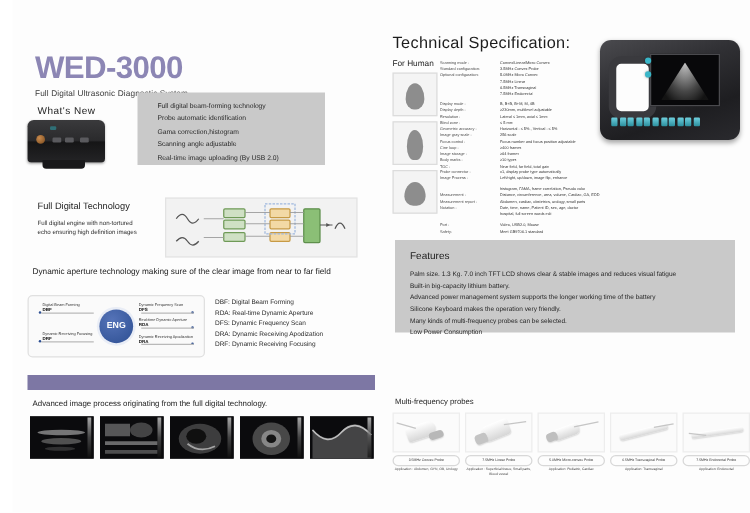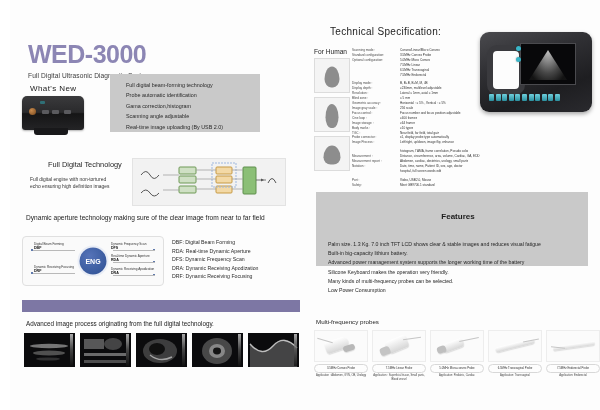--- a/index.html
+++ b/index.html
@@ -39,21 +39,21 @@
   }
   .device-photo:after{
     content:"";position:absolute;left:12px;bottom:-5px;width:34px;height:7px;
     background:#18181a;border-radius:0 0 3px 3px;
   }
   .dp-knob{position:absolute;left:7px;top:12px;width:7px;height:7px;border-radius:50%;
     background:radial-gradient(circle at 35% 35%,#c98b4e,#7a4a1d);}
   .dp-btn{position:absolute;top:14px;width:7px;height:4px;border-radius:1px;background:#5a5a5e;}
   .dp-teal{position:absolute;left:18px;top:5px;width:5px;height:3px;border-radius:1px;background:#2f6f76;}
 
-  .fdt-title{position:absolute;left:30px;top:160px;font-size:7.4px;color:#1f1f1f;margin-left:18px;}
+  .fdt-title{position:absolute;left:30px;top:160px;font-size:7.4px;color:#1f1f1f;}
   .fdt-desc{position:absolute;left:30px;top:176px;width:86px;font-size:4.9px;color:#333;line-height:7.4px;}
   .fdt-diagram{
     position:absolute;left:132px;top:158px;width:152px;height:46px;
     background:#f2f2f2;border:1px solid #e3e3e3;
   }
 
   .aperture-line{position:absolute;left:26px;top:214px;font-size:6.6px;color:#232323;}
 
   .eng-box{
     position:absolute;left:22px;top:236px;width:140px;height:48px;
@@ -78,21 +78,21 @@
   .purple-bar{position:absolute;left:22px;top:300px;width:278px;height:12px;background:#7d77a4;}
 
   .adv-line{position:absolute;left:26px;top:320px;font-size:6.3px;color:#222;}
   .us-strip{position:absolute;left:24px;top:333px;display:flex;gap:5px;}
   .us-thumb{width:51px;height:34px;background:#0c0c0e;position:relative;overflow:hidden;}
   .us-thumb i{position:absolute;right:2px;top:1px;bottom:1px;width:3px;
     background:linear-gradient(180deg,#ddd,#555,#111);opacity:.75;}
 
   
   .right{position:absolute;left:302px;top:0;width:298px;height:300px;}
-  .tech-title{position:absolute;left:12px;top:26px;font-size:10px;color:#1d1d1d;letter-spacing:.3px;margin-left:16px;}
+  .tech-title{position:absolute;left:12px;top:26px;font-size:13px;color:#1d1d1d;letter-spacing:.3px;}
   .forhuman{position:absolute;left:12px;top:48px;font-size:6.6px;color:#1d1d1d;}
 
   .anat-col{position:absolute;left:12px;top:58px;width:34px;}
   .anat{width:34px;height:33px;background:#f4f4f4;border:1px solid #dcdcdc;
     margin-bottom:4px;position:relative;overflow:hidden;}
   .anat s{position:absolute;left:50%;top:54%;transform:translate(-50%,-50%);
     display:block;background:#8d8d8d;text-decoration:none;}
   .a1 s{width:15px;height:21px;border-radius:50% 50% 44% 44%/60% 60% 40% 40%;}
   .a2 s{width:13px;height:24px;border-radius:48% 52% 40% 40%/55% 55% 45% 45%;}
   .a3 s{width:17px;height:19px;border-radius:50% 50% 42% 42%/62% 62% 38% 38%;}
@@ -128,21 +128,21 @@
   }
   .hero-keys{position:absolute;left:9px;bottom:11px;display:flex;gap:1.6px;}
   .hero-keys b{display:block;width:5px;height:7px;border-radius:1px;
     background:linear-gradient(180deg,#6fd0de,#2b8f9e);}
   .hero-dot{position:absolute;left:36px;width:5px;height:5px;border-radius:50%;
     background:#39b6c8;box-shadow:0 0 2px rgba(0,0,0,.4);}
 
   .features{
     position:absolute;left:14px;top:192px;width:272px;height:74px;background:#c9c9c9;
   }
-  .features h3{margin:12px;padding:8px 0 0 12px;font-size:8px;font-weight:bold;color:#1d1d1d;text-align:center;}
+  .features h3{margin:0;padding:8px 0 0 12px;font-size:8px;font-weight:normal;color:#1d1d1d;}
   .features ul{list-style:none;margin:0;padding:7px 0 0 12px;}
   .features li{font-size:5.2px;color:#262626;line-height:9.2px;white-space:nowrap;}
 
   .probes-title{position:absolute;left:14px;top:318px;font-size:6.2px;color:#1d1d1d;}
   .probe-row{position:absolute;left:12px;top:330px;display:flex;gap:4px;}
   .probe{width:54px;}
   .probe-img{height:30px;background:#fbfbfb;border:1px solid #ededed;position:relative;overflow:hidden;}
   .pb{position:absolute;background:linear-gradient(180deg,#ffffff,#d6d6d6);border-radius:3px;
     box-shadow:0 1px 1px rgba(0,0,0,.12);}
   .pcord{position:absolute;height:1px;background:#c5c5c5;}

